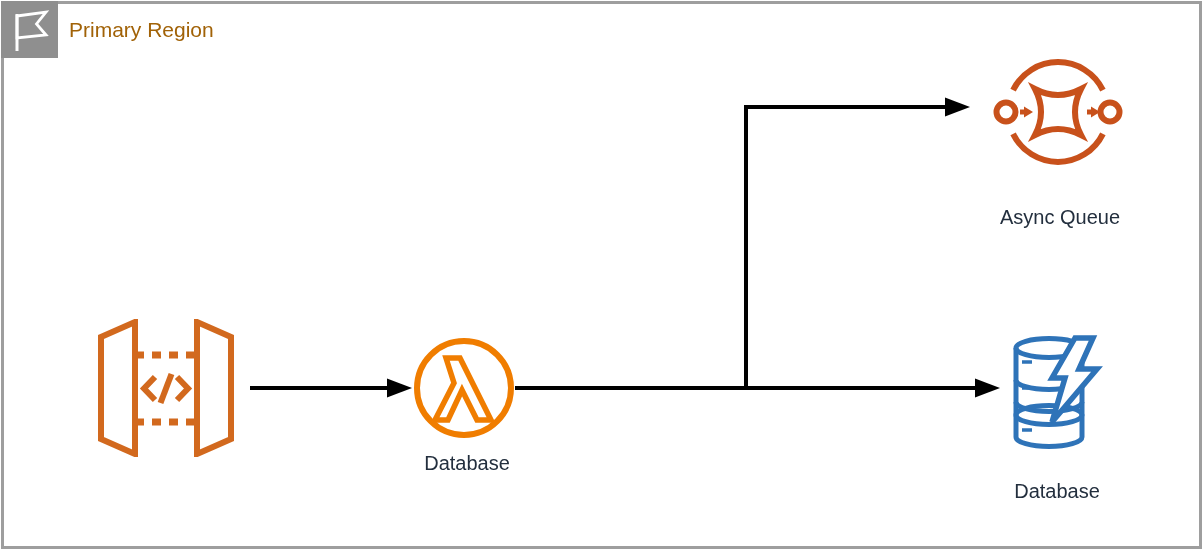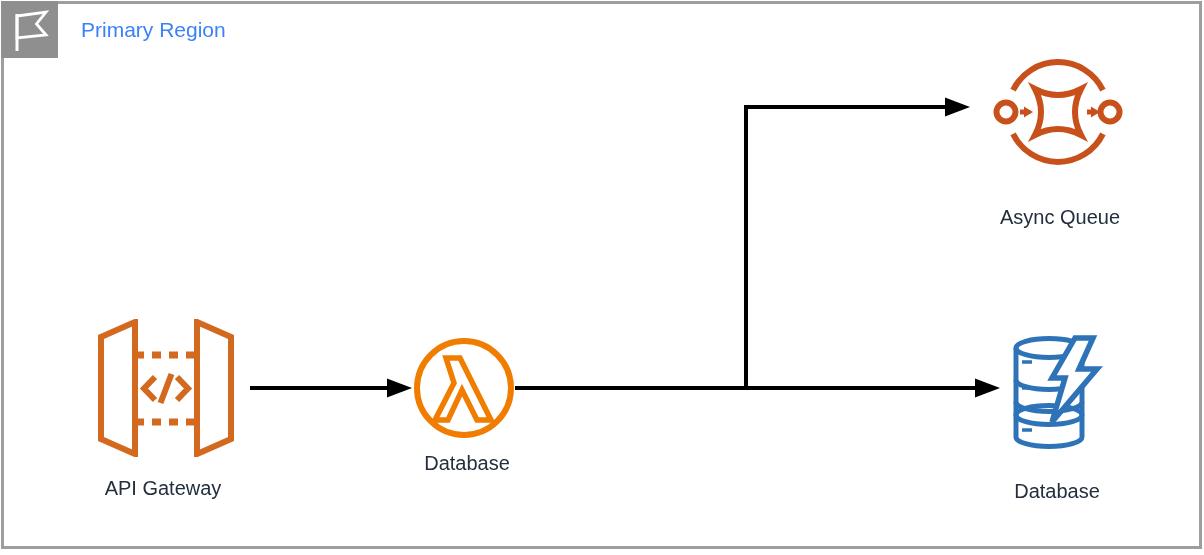--- a/index.html
+++ b/index.html
@@ -24,23 +24,22 @@
     position: absolute;
     left: 1px; top: 1px;
     width: 57px; height: 57px;
     background: #8f8f8f;
     display: flex; align-items: center; justify-content: center;
   }
   .region-title {
     position: absolute;
     left: 69px; top: 18px;
     font-size: 21px;
-    color: #3b82f6;
+    color: #a16207;
     white-space: nowrap;
-    margin-left: 12px;
   }
   .connectors {
     position: absolute;
     left: 0; top: 0;
     width: 1204px; height: 555px;
   }
   .node-icon { position: absolute; }
   .node-label {
     position: absolute;
     transform: translateX(-50%);
@@ -136,18 +135,17 @@
       <path d="M11 103 A33 9.5 0 0 0 77 103"></path>
     </g>
     <g stroke="#2E73B8" stroke-width="3.5" fill="none">
       <path d="M17 28 H27"></path>
       <path d="M17 54 H27"></path>
       <path d="M17 96 H27"></path>
     </g>
     <path d="M70 4 L47 44 L60 44 L47 88 L92 35 L74 35 L88 4 Z" stroke="#2E73B8" stroke-width="5.5" fill="#ffffff" stroke-linejoin="miter"></path>
   </svg>
 
-  <div class="node-label" id="lbl-api">API Gateway</div>
   <div class="node-label" id="lbl-compute">Database</div>
   <div class="node-label" id="lbl-queue">Async Queue</div>
   <div class="node-label" id="lbl-database">Database</div>
 
 </div>
 
 </body></html>

